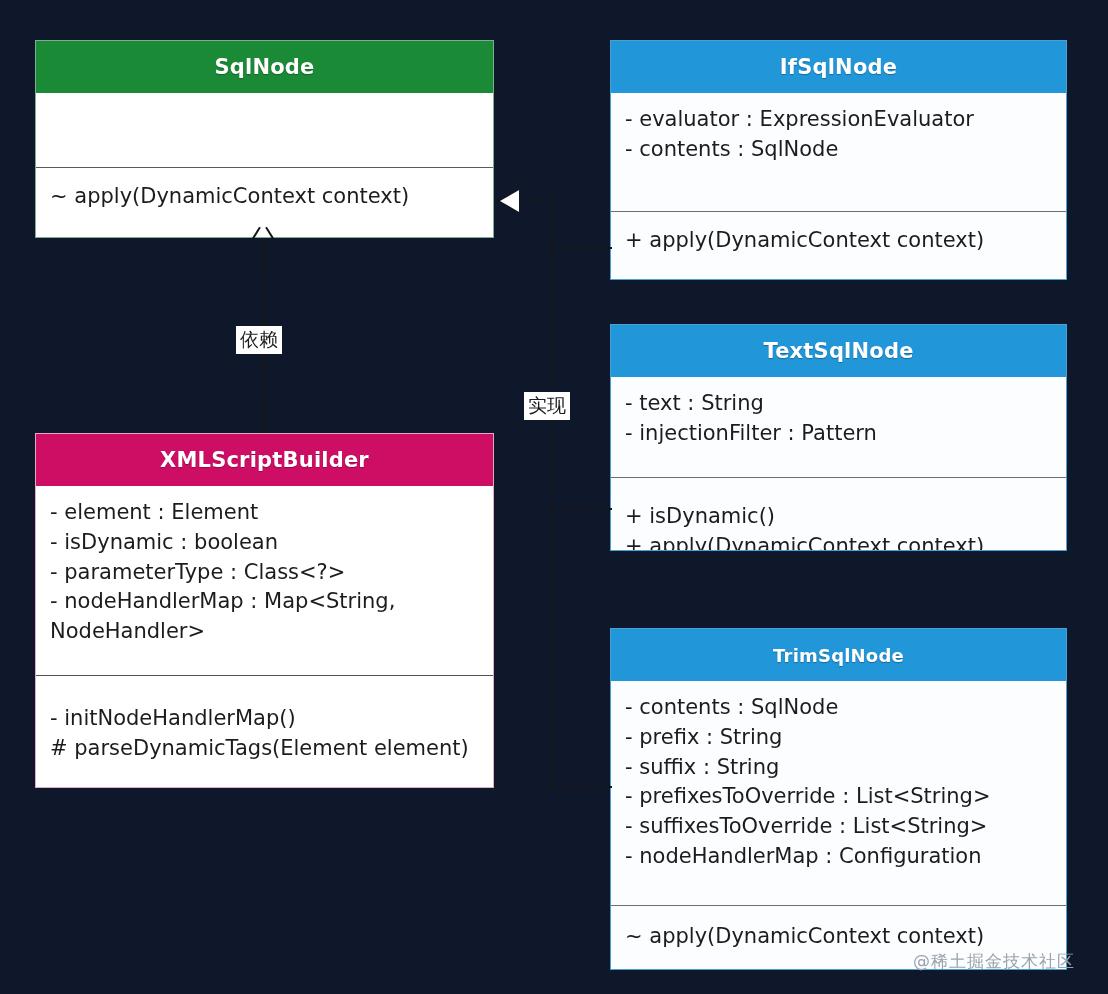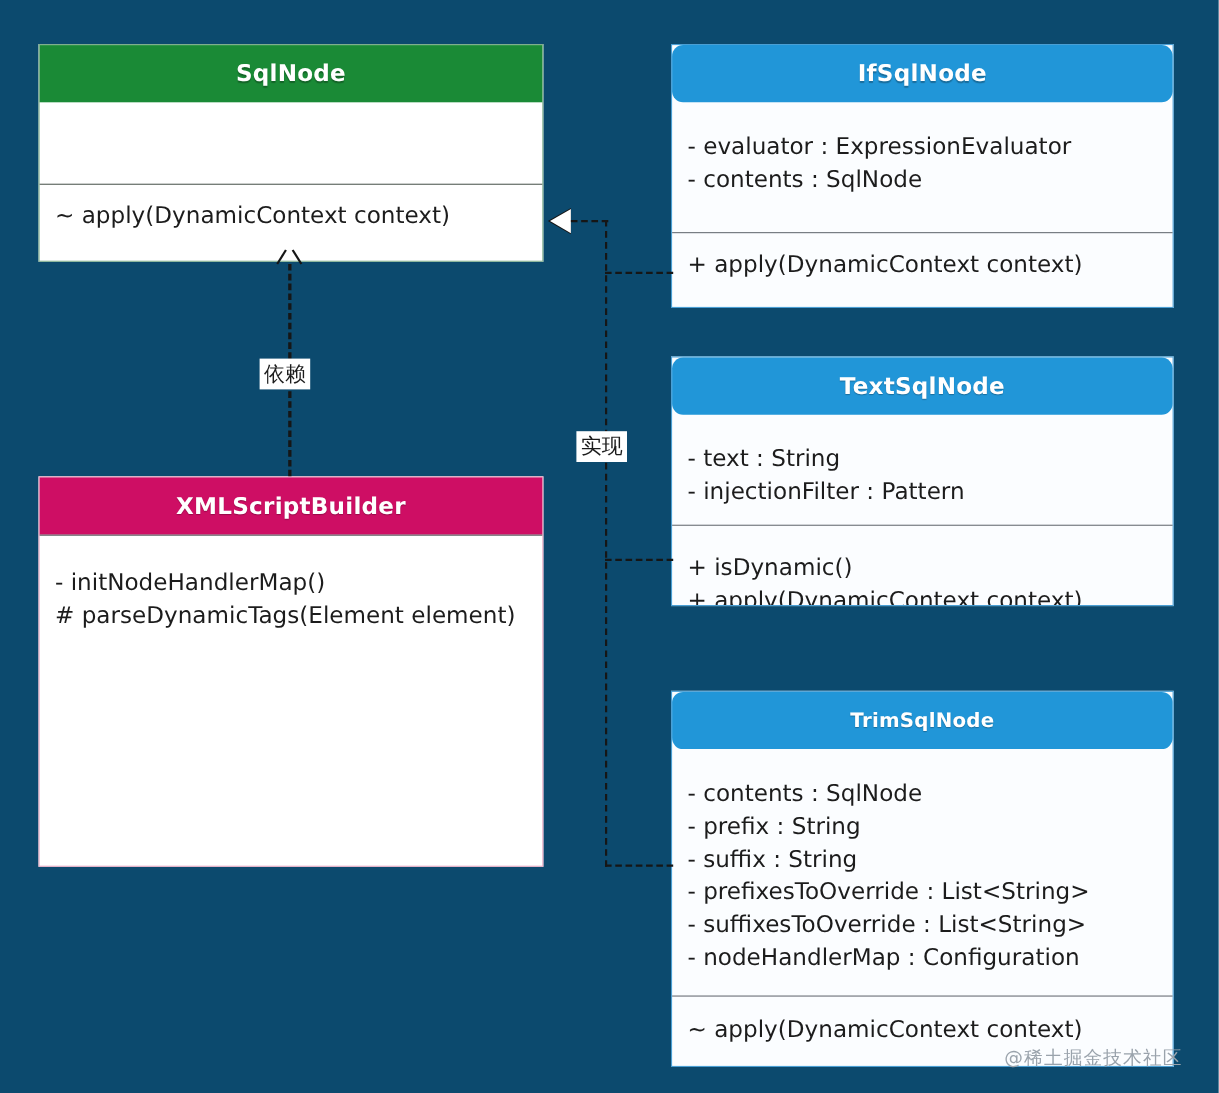--- a/index.html
+++ b/index.html
@@ -7,21 +7,21 @@
     padding: 0;
     background: #ffffff;
   }
   body {
     font-family: "DejaVu Sans", sans-serif;
   }
   #canvas {
     position: relative;
     width: 1108px;
     height: 994px;
-    background: #0c4a6e;
+    background: #0f172a;
     overflow: hidden;
   }
 
   
   .cls {
     position: absolute;
     box-sizing: border-box;
     background: #ffffff;
     display: flex;
     flex-direction: column;
@@ -37,35 +37,35 @@
     text-shadow: 0 1px 1px rgba(0,0,0,0.28);
     flex: 0 0 auto;
   }
   .compartment {
     box-sizing: border-box;
     padding: 10px 14px 8px 14px;
     color: #1c1c1c;
     line-height: 1.42;
     overflow: hidden;
   }
-  .compartment.attrs { flex: 1 1 auto; margin-top: 14px; }
+  .compartment.attrs { flex: 1 1 auto; }
   .compartment.ops   { flex: 0 0 auto; }
   .member {
     white-space: normal;
     word-break: break-word;
   }
 
   
   .cls.green        { border: 1.5px solid #7fae8e; }
   .green .cls-header{ background: #1a8a36; }
   .green .divider   { border-top: 1.5px solid #555f57; }
 
   
   .cls.blue         { border: 1.5px solid #4a9fd4; background: #fbfdff; }
-  .blue .cls-header { background: #2196d8; border-radius: 10px; }
+  .blue .cls-header { background: #2196d8; }
   .blue .divider    { border-top: 1.5px solid #6a7077; }
 
   
   .cls.pink         { border: 1.5px solid #e6a9c4; }
   .pink .cls-header { background: #ce0e64; }
   .pink .divider    { border-top: 1.5px solid #555158; }
 
   
   .seg {
     position: absolute;
@@ -174,20 +174,26 @@
       <div class="member">- suffixesToOverride : List&lt;String&gt;</div>
       <div class="member">- nodeHandlerMap : Configuration</div>
     </div>
     <div class="compartment ops divider" style="font-size:21px; height:64px; padding-top:16px;">
       <div class="member">~ apply(DynamicContext context)</div>
     </div>
   </div>
 
   <div class="cls pink" style="left:35px; top:433px; width:459px; height:355px;">
     <div class="cls-header" style="height:52px; font-size:21px;">XMLScriptBuilder</div>
+    <div class="compartment attrs" style="font-size:21px; height:189px; padding-top:12px;">
+      <div class="member">- element : Element</div>
+      <div class="member">- isDynamic : boolean</div>
+      <div class="member">- parameterType : Class&lt;?&gt;</div>
+      <div class="member">- nodeHandlerMap : Map&lt;String, NodeHandler&gt;</div>
+    </div>
     <div class="compartment ops divider" style="font-size:21px; height:112px; padding-top:28px;">
       <div class="member">- initNodeHandlerMap()</div>
       <div class="member"># parseDynamicTags(Element element)</div>
     </div>
   </div>
 
   <div class="seg v" style="left:262px; top:240px; height:193px;"></div>
   <div class="arrow-up" style="left:252px; top:232px; width:22px; height:16px;"></div>
   <div class="conn-label" style="left:236px; top:326px;">依赖</div>
 

